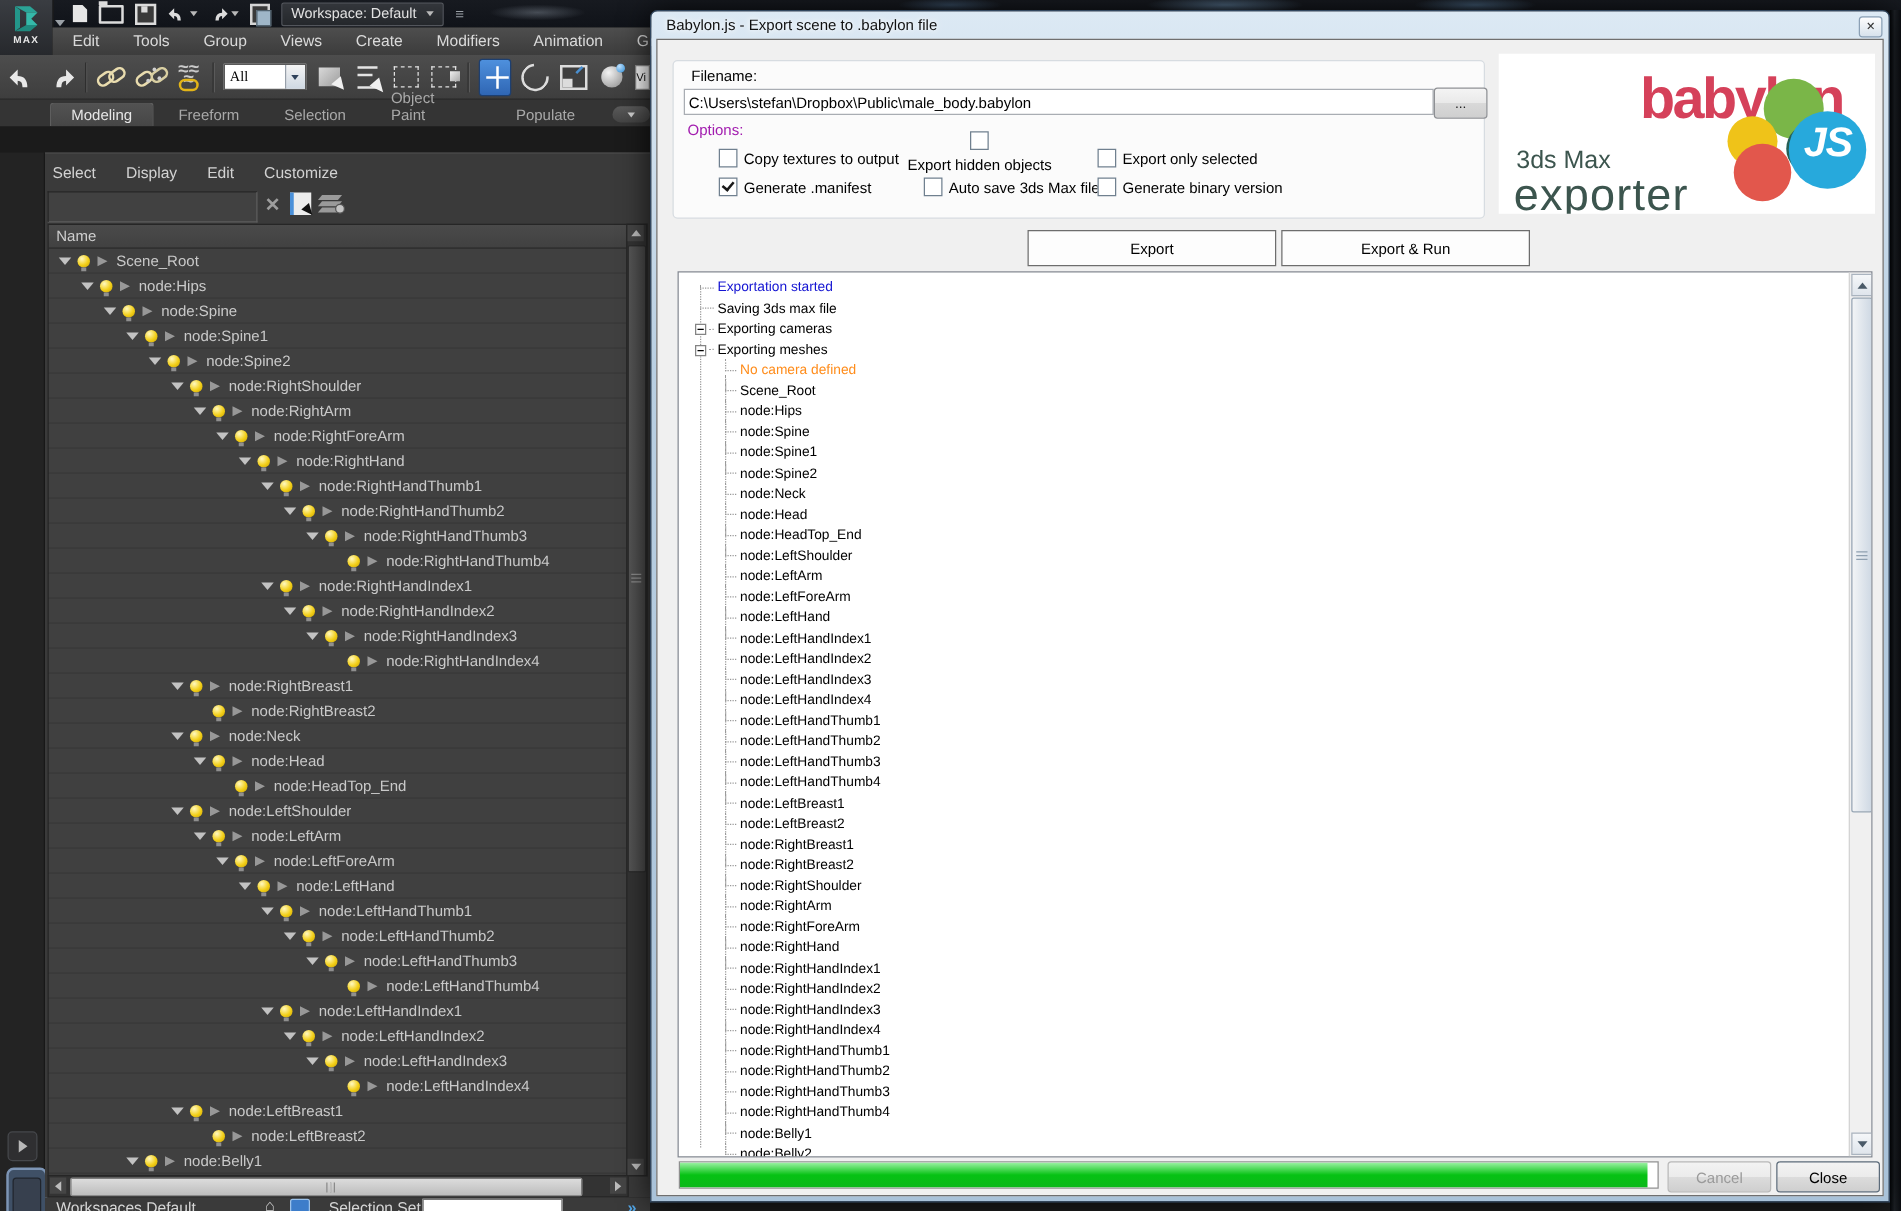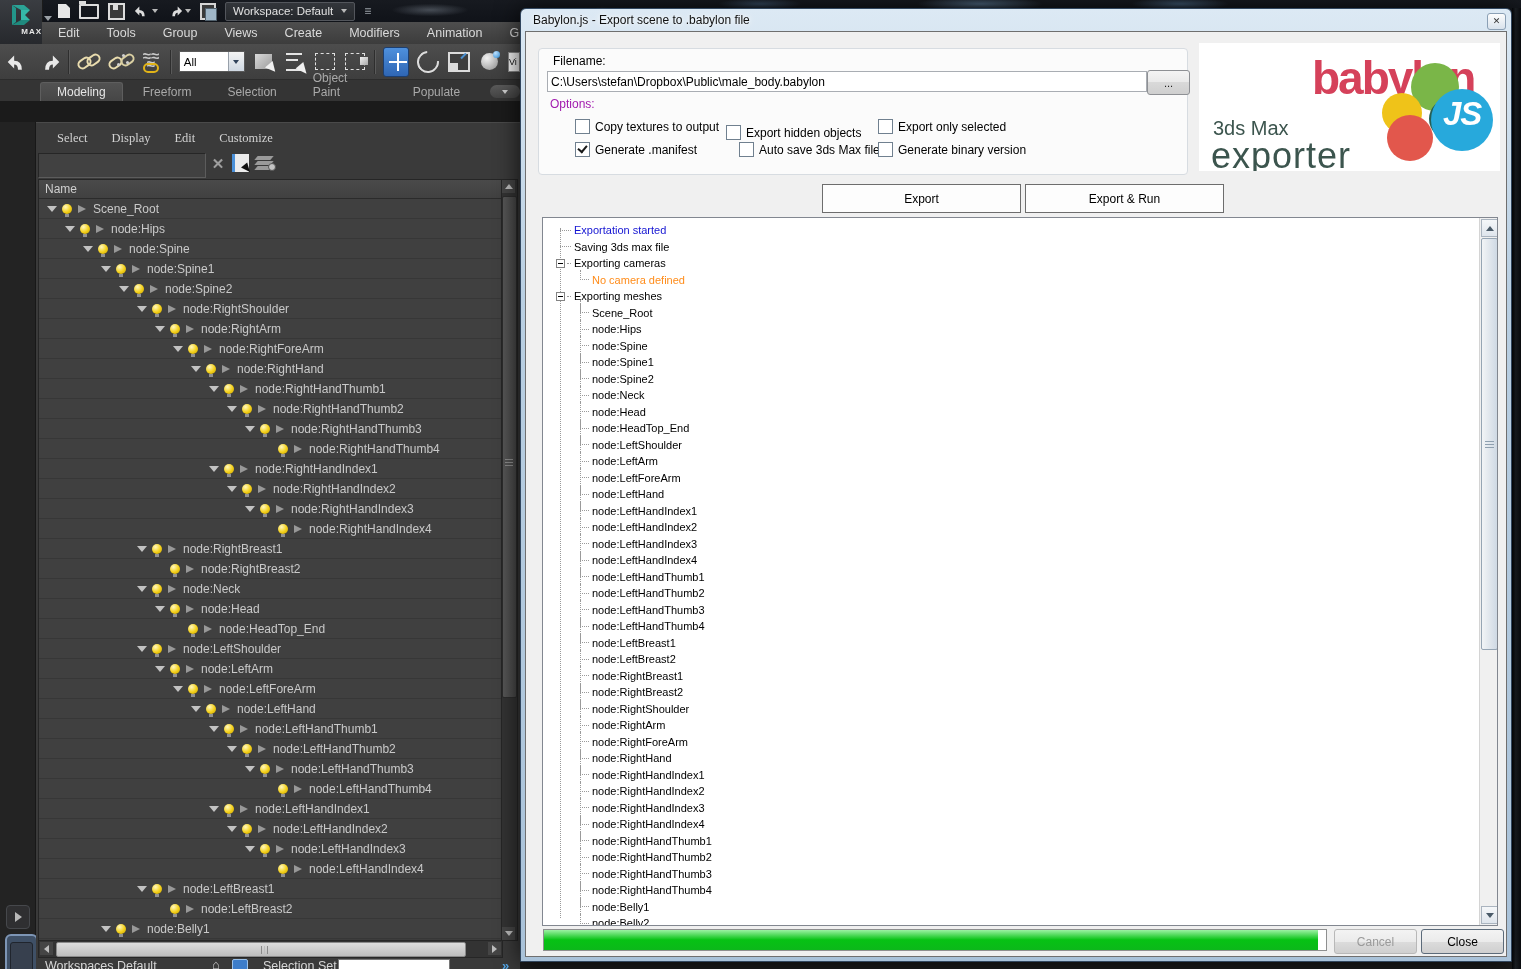--- a/index.html
+++ b/index.html
@@ -7,21 +7,21 @@
          font-family:"Liberation Sans", sans-serif; -webkit-font-smoothing:antialiased;}
   
   .win-top{position:absolute;left:0;top:0;width:1521px;height:22px;
     background:
       radial-gradient(90px 10px at 980px 4px, rgba(140,190,235,.45), transparent 70%),
       radial-gradient(70px 9px at 1180px 4px, rgba(120,175,225,.4), transparent 70%),
       radial-gradient(60px 8px at 760px 4px, rgba(110,160,210,.35), transparent 70%),
       radial-gradient(55px 9px at 430px 10px, rgba(200,214,230,.28), transparent 70%),
       linear-gradient(#171a20,#101319);}
   .max-logo{position:absolute;left:0;top:0;width:42px;height:45px;background:linear-gradient(#3a3d42,#26282c);
-    border-right:1px solid #1b1b1b;text-align:right;}
+    border-right:1px solid #1b1b1b;text-align:center;}
   .max-logo .glyph{display:block;margin:3px auto 0;}
   .max-logo .mtxt{display:block;font-size:8px;font-weight:bold;color:#e8e8e8;letter-spacing:1px;}
   .logo-dd{position:absolute;left:44px;top:16px;width:0;height:0;border-left:4px solid transparent;border-right:4px solid transparent;border-top:5px solid #9aa0a6;}
   .qat{position:absolute;left:52px;top:0;height:22px;display:flex;align-items:center;gap:9px;}
   .qi{display:inline-flex;align-items:center;justify-content:center;height:18px;}
   .q-new{width:12px;height:14px;background:#e6e6e6;clip-path:polygon(0 0,8px 0,12px 4px,12px 14px,0 14px);}
   .q-open{width:16px;height:11px;border:2px solid #dcdcdc;border-radius:1px;position:relative;}
   .q-open:before{content:"";position:absolute;left:-2px;top:-5px;width:7px;height:3px;background:#dcdcdc;}
   .q-save{width:13px;height:13px;border:2px solid #dcdcdc;position:relative;background:#3a3a3a;}
   .q-save:before{content:"";position:absolute;left:3px;top:0;width:5px;height:5px;background:#dcdcdc;}
@@ -40,21 +40,21 @@
   .tsep{width:1px;height:24px;background:#2e2e2e;border-right:1px solid #5a5a5a;}
   .tbico{display:inline-flex;align-items:center;justify-content:center;width:26px;height:28px;}
   .link{position:relative;width:24px;height:16px;}
   .link i{position:absolute;border:2.5px solid #e9dcae;border-radius:7px;width:11px;height:6px;transform:rotate(-35deg);}
   .link i:nth-child(1){left:0;top:4px;} .link i:nth-child(2){left:9px;top:1px;}
   .link.broken i:nth-child(2){left:12px;border-color:#d9cfa2;}
   .link.broken:after{content:"";position:absolute;left:9px;top:9px;width:3px;height:3px;background:#cfcfcf;border-radius:50%;box-shadow:5px -9px 0 #cfcfcf,9px -2px 0 #cfcfcf;}
   .waves{position:relative;width:24px;height:20px;color:#c9c9c9;font-size:15px;line-height:8px;font-weight:bold;text-align:center;}
   .waves:after{content:"";position:absolute;left:4px;bottom:-1px;width:12px;height:6px;border:2.5px solid #e2b418;border-radius:5px;}
   .all-dd{display:flex;align-items:center;width:70px;height:19px;background:#fff;border:1px solid #5a5a5a;position:relative;}
-  .all-dd .txt{flex:1;font-size:11.5px;color:#000;padding-left:4px;}
+  .all-dd .txt{flex:1;font-size:11.5px;color:#000;padding-left:4px;font-family:Liberation Serif, serif;}
   .all-dd .btn{width:15px;height:100%;background:linear-gradient(#f4f4f4,#cfd8e2);border-left:1px solid #98a0aa;display:flex;align-items:center;justify-content:center;}
   .all-dd .btn i{width:0;height:0;border-left:3px solid transparent;border-right:3px solid transparent;border-top:4px solid #30425a;}
   .cube3{position:relative;width:17px;height:15px;background:linear-gradient(135deg,#d9d9d9 0%,#9d9d9d 100%);}
   .cube3:after{content:"";position:absolute;right:-5px;bottom:-4px;border-left:5px solid transparent;border-right:5px solid transparent;border-top:10px solid #f0f0f0;transform:rotate(-40deg);}
   .bylist{position:relative;width:16px;height:14px;border-top:2.5px solid #e4e4e4;border-bottom:2.5px solid #e4e4e4;}
   .bylist:before{content:"";position:absolute;left:0;top:4px;width:12px;height:2.5px;background:#e4e4e4;}
   .bylist:after{content:"";position:absolute;right:-6px;bottom:-6px;border-left:5px solid transparent;border-right:5px solid transparent;border-top:11px solid #f0f0f0;transform:rotate(-40deg);}
   .marq{width:18px;height:15px;border:1.5px dashed #e0e0e0;}
   .marqc{position:relative;width:18px;height:15px;border:1.5px dashed #e0e0e0;}
   .marqc:after{content:"";position:absolute;right:-4px;top:3px;width:8px;height:8px;background:linear-gradient(135deg,#efefef,#a9a9a9);}
@@ -76,21 +76,21 @@
   .polystrip{position:absolute;left:0;top:101px;width:520px;height:21px;background:#2c2c2c;}
   .polytab{position:absolute;left:4px;top:2px;padding:2px 10px;background:linear-gradient(#4e4e4e,#424242);
     border:1px solid #5a5a5a;border-bottom:none;border-radius:3px 3px 0 0;color:#dedede;font-size:12px;}
   .leftstrip{position:absolute;left:0;top:122px;width:36px;height:847px;background:#232323;border-right:1px solid #181818;box-sizing:border-box;}
   .expbtn{position:absolute;left:6px;top:783px;width:22px;height:22px;background:#2f2f31;border:1px solid #46484c;border-radius:4px;display:flex;align-items:center;justify-content:center;}
   .expbtn i{width:0;height:0;border-top:5px solid transparent;border-bottom:5px solid transparent;border-left:7px solid #b8b8b8;}
   .bluepanel{position:absolute;left:5px;top:812px;width:29px;height:60px;background:#3f5066;border:2px solid #7d95b5;border-radius:6px;}
   .bluepanel:before{content:"";position:absolute;left:3px;top:6px;right:3px;bottom:3px;background:#37404e;border:1px solid #20252d;border-radius:3px;}
   
   .explorer{position:absolute;left:36px;top:122px;width:484px;height:836px;background:#3a3a3a;box-sizing:border-box;border-top:1px solid #4a4a4a;}
-  .exp-menus{position:absolute;left:21px;top:8px;display:flex;gap:24px;font-family:Liberation Serif, serif;}
+  .exp-menus{position:absolute;left:6px;top:8px;display:flex;gap:24px;}
   .emenu{color:#d2d2d2;font-size:12.5px;}
   .exp-search{position:absolute;left:2px;top:30px;width:162px;height:21px;background:#414141;border:1px solid #5c5c5c;border-top-color:#262626;border-left-color:#262626;}
   .x-clear{position:absolute;left:172px;top:30px;width:20px;height:21px;color:#9e9e9e;font-size:15px;font-weight:bold;display:flex;align-items:center;justify-content:center;}
   .ic-page{position:absolute;left:196px;top:31px;width:14px;height:18px;background:#ececec;border-left:3px solid #4a90d9;}
   .ic-page:after{content:"";position:absolute;right:-2px;bottom:-1px;border-left:4px solid transparent;border-right:4px solid transparent;border-top:9px solid #111;transform:rotate(-40deg);}
   .ic-layers{position:absolute;left:220px;top:33px;width:20px;height:14px;}
   .ic-layers i{position:absolute;left:0;width:16px;height:4px;background:#9a9a9a;transform:skewX(-40deg);}
   .ic-layers i:nth-child(1){top:0;} .ic-layers i:nth-child(2){top:5px;} .ic-layers i:nth-child(3){top:10px;}
   .ic-layers:after{content:"";position:absolute;right:0;bottom:-1px;width:6px;height:6px;border-radius:50%;background:#c4c4c4;border:1px solid #555;}
   .exp-panel{position:absolute;left:2px;top:56px;right:2px;bottom:17px;border:1px solid #262626;background:#3d3d3d;overflow:hidden;}
@@ -611,21 +611,21 @@
     <div class="client">
 
       <div class="grp">
         <span class="flabel">Filename:</span>
         <input class="fninput" value="C:\Users\stefan\Dropbox\Public\male_body.babylon" style="">
         <span class="browse">...</span>
         <span class="olabel">Options:</span>
         <span id="opts"><label class="opt" style="left: 36px; top: 70px;">
               <span class="cb"></span>
               <span class="cbl">Copy textures to output</span>
-            </label><label class="opt" style="left: 187px; top: 76px;">
+            </label><label class="opt" style="left: 187px; top: 56px; flex-direction: column;">
               <span class="cb"></span>
               <span class="cbl">Export hidden objects</span>
             </label><label class="opt" style="left: 339px; top: 70px;">
               <span class="cb"></span>
               <span class="cbl">Export only selected</span>
             </label><label class="opt" style="left: 36px; top: 93px;">
               <span class="cb on"></span>
               <span class="cbl">Generate .manifest</span>
             </label><label class="opt" style="left: 187px; top: 93px; padding-left: 13px;">
               <span class="cb"></span>
@@ -662,27 +662,27 @@
             <div class="lrow">
               <span class="stub" style="margin-left: 17px; width: 11px;"></span>
               <span class="llabel">Saving 3ds max file</span>
             </div>
             <div class="lrow">
               <span class="pm"></span>
               <span class="stub" style="margin-left: 24px; width: 4px;"></span>
               <span class="llabel">Exporting cameras</span>
             </div>
             <div class="lrow">
-              <span class="stub l" style="margin-left: 37px; width: 8px;"></span>
-              <span class="llabel" style="color: rgb(255, 140, 26);">No camera defined</span>
-            </div>
-            <div class="lrow">
               <span class="pm"></span>
               <span class="stub" style="margin-left: 24px; width: 4px;"></span>
               <span class="llabel">Exporting meshes</span>
+            </div>
+            <div class="lrow">
+              <span class="stub l" style="margin-left: 37px; width: 8px;"></span>
+              <span class="llabel" style="color: rgb(255, 140, 26);">No camera defined</span>
             </div>
             <div class="lrow">
               <span class="stub l" style="margin-left: 37px; width: 8px;"></span>
               <span class="llabel">Scene_Root</span>
             </div>
             <div class="lrow">
               <span class="stub l" style="margin-left: 37px; width: 8px;"></span>
               <span class="llabel">node:Hips</span>
             </div>
             <div class="lrow">

